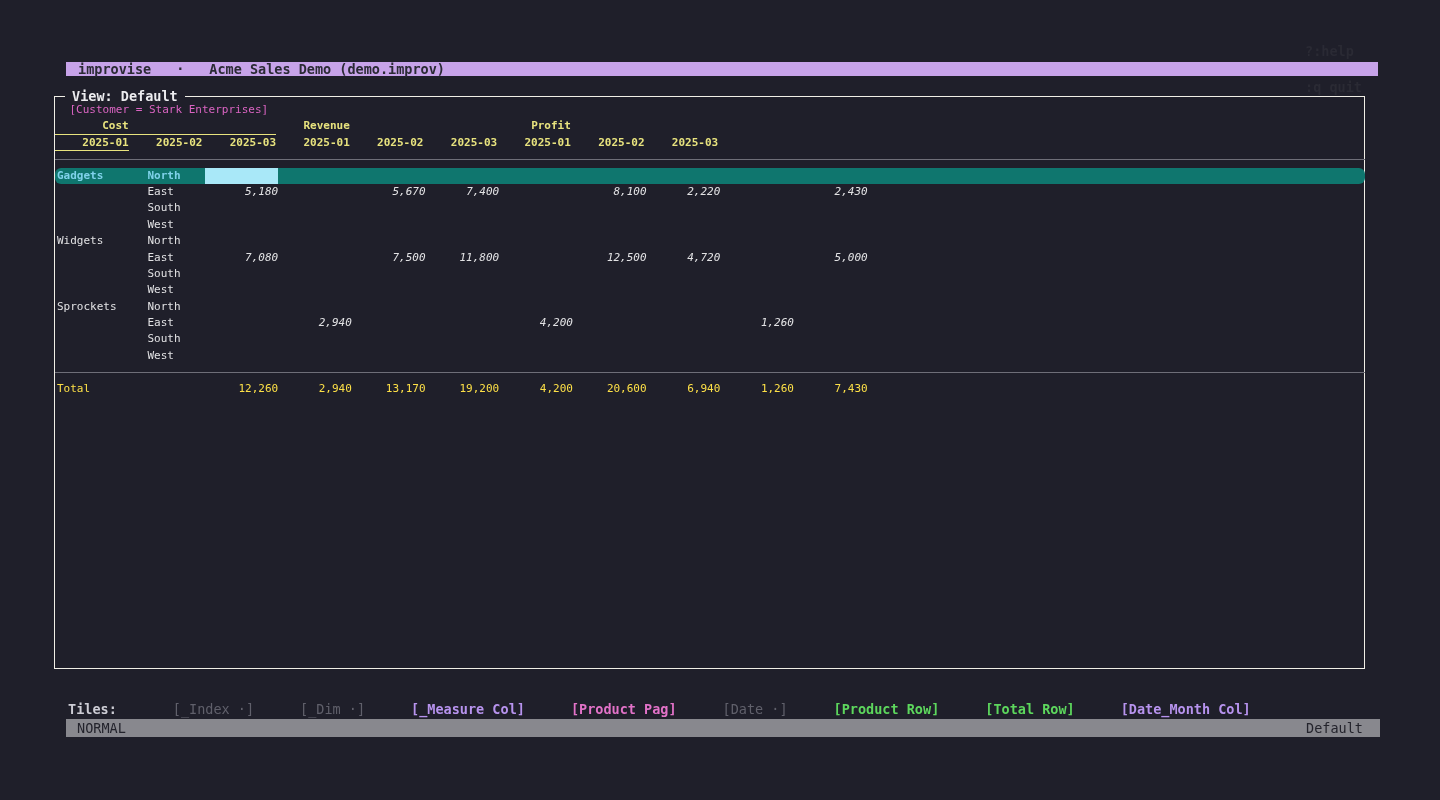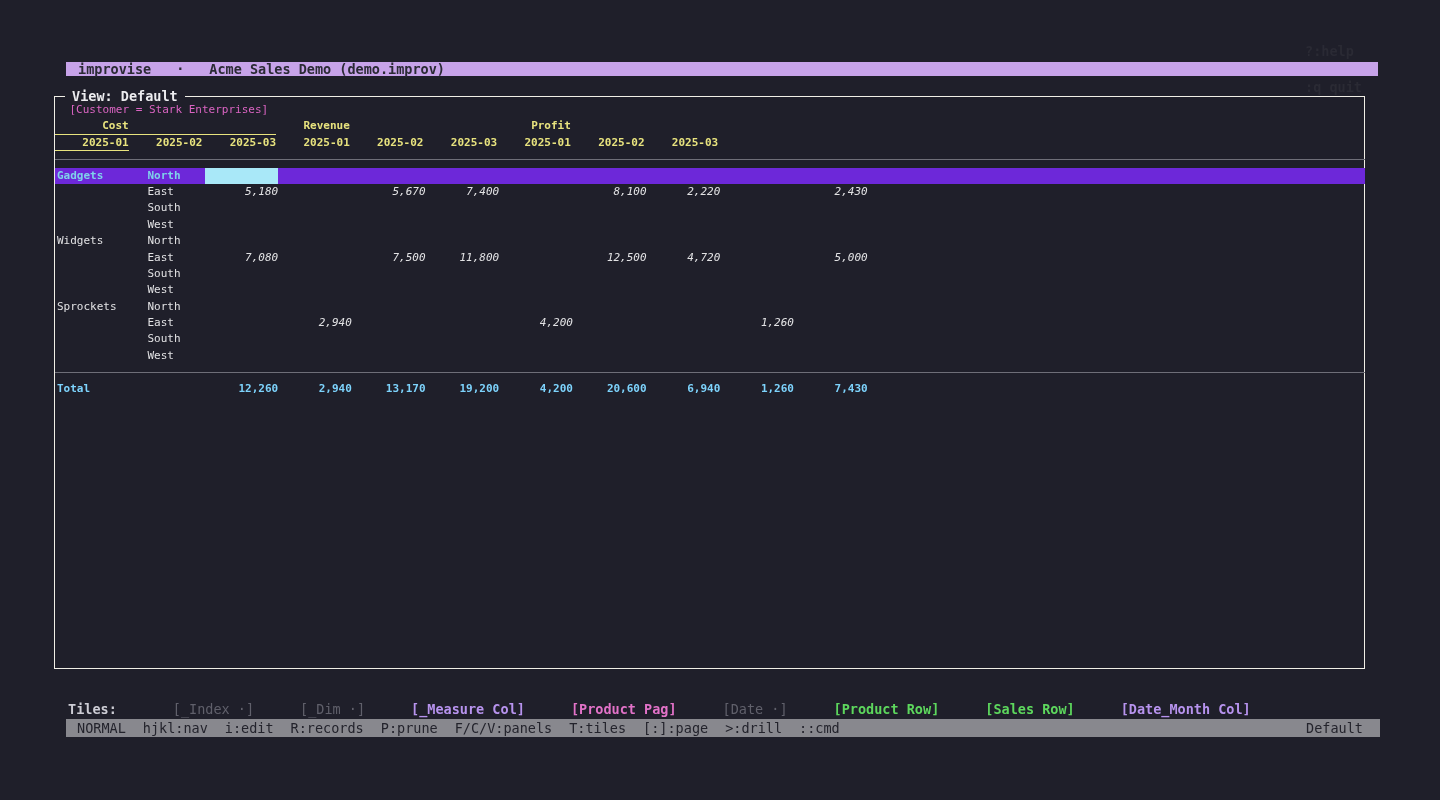--- a/index.html
+++ b/index.html
@@ -32,26 +32,26 @@
   .row{display:flex;height:16.4px;line-height:16.4px;white-space:pre;}
   .filter-row{height:16.4px;line-height:16.4px;padding-left:14.5px;color:#da64c2;}
   .c-prod{width:92.5px;padding-left:2px;box-sizing:border-box;color:#e2e2e4;}
   .c-reg{width:57px;color:#e2e2e4;}
   .c-val{width:73.7px;text-align:right;color:#e2e2e4;box-sizing:border-box;}
   .val-num{font-style:italic;}
   .hdr{color:#e8e37e;font-weight:bold;font-style:normal;}
   .c-grp{width:221.1px;display:flex;box-sizing:border-box;}
   .grp-label{width:73.7px;text-align:right;}
   .sel-underline{border-bottom:1.5px solid #e8e37e;}
-  .cursor-row{background:#6d28d9;}
+  .cursor-row{background:#0f766e;border-radius:6px;}
   .cursor-row .c-prod,.cursor-row .c-reg{color:#7fd2ea;font-weight:bold;}
   .sel-cell{background:#a9e8f8;}
   .sep{height:16.4px;position:relative;}
   .sep::after{content:"";position:absolute;left:0;right:0;top:8px;border-top:1px solid #6e6e78;}
-  .total-row .c-prod,.total-row .c-val{color:#7dd3fc;font-weight:bold;font-style:normal;}
+  .total-row .c-prod,.total-row .c-val{color:#fde047;font-weight:normal;font-style:normal;}
   
   #tiles{
     position:absolute;left:68px;top:701px;height:17px;display:flex;gap:18px;
     font-size:13.5px;line-height:17px;white-space:pre;text-align:right;
   }
   #tiles-label{color:#ccccd4;font-weight:bold;margin-right:10px;}
   .tile{white-space:pre;margin-left:28px;}
   .tile.unassigned{color:#60606b;}
   .tile.col{color:#b793ee;font-weight:bold;}
   .tile.page{color:#e272c8;font-weight:bold;}
@@ -101,19 +101,18 @@
     <div class="sep"></div>
     <div class="row total-row">
       <span class="c-prod">Total</span>
       <span class="c-reg"></span>
     <span class="c-val">12,260</span><span class="c-val">2,940</span><span class="c-val">13,170</span><span class="c-val">19,200</span><span class="c-val">4,200</span><span class="c-val">20,600</span><span class="c-val">6,940</span><span class="c-val">1,260</span><span class="c-val">7,430</span></div>
   </div>
 </div>
 
 <div id="tiles">
   <span id="tiles-label">Tiles:</span>
-<span class="tile unassigned">[_Index ·]</span><span class="tile unassigned">[_Dim ·]</span><span class="tile col">[_Measure Col]</span><span class="tile page">[Product Pag]</span><span class="tile unassigned">[Date ·]</span><span class="tile row-role">[Product Row]</span><span class="tile row-role">[Sales Row]</span><span class="tile col">[Date_Month Col]</span></div>
+<span class="tile unassigned">[_Index ·]</span><span class="tile unassigned">[_Dim ·]</span><span class="tile col">[_Measure Col]</span><span class="tile page">[Product Pag]</span><span class="tile unassigned">[Date ·]</span><span class="tile row-role">[Product Row]</span><span class="tile row-role">[Total Row]</span><span class="tile col">[Date_Month Col]</span></div>
 
 <div id="statusbar">
   <span>NORMAL</span>
-  <span id="sb-hints" style="display: flex; gap: 17px;"><span>hjkl:nav</span><span>i:edit</span><span>R:records</span><span>P:prune</span><span>F/C/V:panels</span><span>T:tiles</span><span>[:]:page</span><span>&gt;:drill</span><span>::cmd</span></span>
   <span id="sb-right">Default</span>
 </div>
 
 </body></html>

